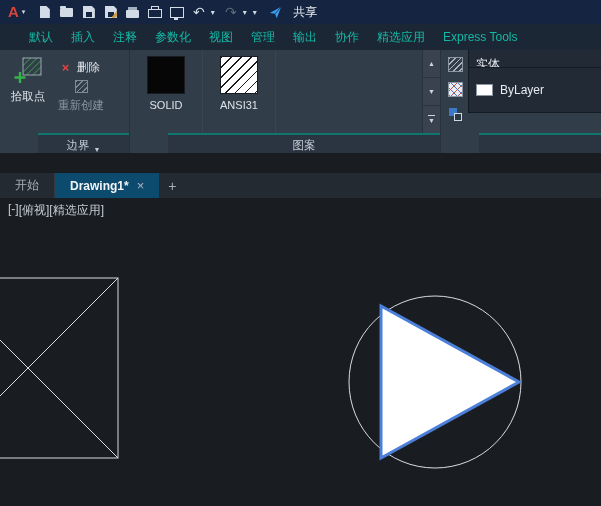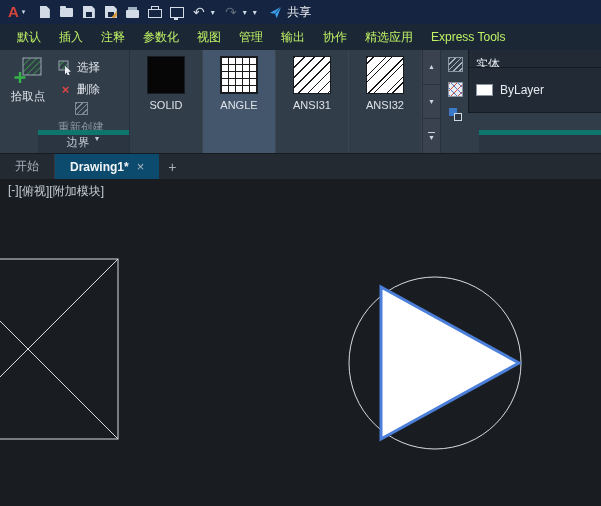--- a/index.html
+++ b/index.html
@@ -25,32 +25,32 @@
   .ic-open-folder .shape::before{content:"";position:absolute;top:-2px;left:0;width:6px;height:2px;background:#d3dce6;border-radius:1px 1px 0 0;}
   .ic-save .shape,.ic-save-as .shape{width:12px;height:12px;background:#d3dce6;clip-path:polygon(0 0,75% 0,100% 25%,100% 100%,0 100%);}
   .ic-save .shape::before,.ic-save-as .shape::before{content:"";position:absolute;left:3px;top:6px;width:6px;height:5px;background:#152440;}
   .ic-save-as .shape::after{content:"";position:absolute;right:0px;bottom:-1px;width:3px;height:8px;background:#d89b3c;transform:rotate(40deg);}
   .ic-print .shape{width:13px;height:8px;background:#d3dce6;border-radius:1px;margin-top:3px;}
   .ic-print .shape::before{content:"";position:absolute;top:-3px;left:2px;width:9px;height:3px;background:#9fb0c0;}
   .ic-plot .shape{width:12px;height:7px;border:1px solid #d3dce6;margin-top:3px;background:transparent;}
   .ic-plot .shape::before{content:"";position:absolute;top:-4px;left:2px;width:6px;height:2px;border:1px solid #d3dce6;}
   .ic-display-settings .shape{width:12px;height:9px;border:1px solid #d3dce6;}
   .ic-display-settings .shape::after{content:"";position:absolute;left:3px;bottom:-3px;width:4px;height:2px;background:#d3dce6;}
-  .share{display:flex;align-items:center;gap:5px;color:#e8ecf0;font-size:12px;margin-left:3px;}
-
-  
-  .ribbon-tabs{height:26px;background:#1c2735;display:flex;align-items:stretch;padding-left:8px;font-size:12px;color:#bef264;flex:none;overflow:hidden;white-space:nowrap;}
+  .share{display:flex;align-items:center;gap:11px;color:#e8ecf0;font-size:12px;margin-left:3px;}
+
+  
+  .ribbon-tabs{height:26px;background:#1c2735;display:flex;align-items:stretch;padding-left:20px;font-size:12px;color:#14b8a6;flex:none;overflow:hidden;white-space:nowrap;}
   .rtab{padding:0 9px;line-height:26px;flex:none;}
 
   
   .ribbon-body{height:103px;background:#323d4a;display:flex;flex:none;}
   .panel{display:flex;flex-direction:column;}
   .panel + .panel{border-left:1px solid #28313d;}
   .panel-content{flex:1;position:relative;overflow:hidden;}
-  .panel-footer{height:18px;background:#2b3541;border-top:5px solid #0f766e;display:flex;align-items:flex-start;justify-content:center;gap:4px;font-size:11.5px;color:#c3cbd4;flex:none;margin-left:38px;}
+  .panel-footer{height:18px;background:#2b3541;border-top:2px solid #0f766e;display:flex;align-items:flex-end;justify-content:center;gap:4px;font-size:11.5px;color:#c3cbd4;flex:none;margin-left:38px;}
   .pf-caret{font-size:7px;color:#c3cbd4;}
 
   
   .panel-boundary{width:129px;flex:none;}
   .pb-grid{display:flex;padding:3px 2px 0 5px;gap:5px;height:100%;box-sizing:border-box;}
   .big-btn{width:46px;display:flex;flex-direction:column;align-items:center;gap:4px;padding-top:3px;}
   .btn-label{font-size:11.5px;color:#dfe4e9;text-align:center;line-height:13px;}
   .small-col{display:flex;flex-direction:column;gap:2px;padding-top:4px;min-width:0;}
   .sbtn{display:flex;align-items:center;gap:4px;height:20px;font-size:11.5px;color:#dfe4e9;padding:0 2px;white-space:nowrap;}
   .sbtn.disabled{color:#8a95a1;flex-direction:column;}
@@ -81,21 +81,21 @@
   .picon{width:16px;display:flex;align-items:center;justify-content:center;flex:none;}
   .hatch-mini{width:13px;height:13px;border:1px solid #8b96a2;background:repeating-linear-gradient(135deg,#aab4be 0 1px,transparent 1px 4px);}
   .hatch-mini.colored{background:repeating-linear-gradient(135deg,#c85050 0 1px,transparent 1px 5px),repeating-linear-gradient(45deg,#5078c8 0 1px,transparent 1px 5px);background-color:#e8edf2;}
   .layer-mini{width:13px;height:13px;position:relative;}
   .layer-mini::before{content:"";position:absolute;left:0;top:0;width:8px;height:8px;background:#3c78c8;}
   .layer-mini::after{content:"";position:absolute;right:0;bottom:0;width:8px;height:8px;border:1px solid #d0d8e0;background:#2e3844;box-sizing:border-box;}
   .combo{flex:1;height:20px;background:#212a35;border:1px solid #141b23;border-right:none;color:#e8ecf0;font-size:12px;display:flex;align-items:center;padding:12px 7px;gap:7px;overflow:hidden;white-space:nowrap;}
   .colorswatch{width:15px;height:10px;background:#ffffff;border:1px solid #8a95a1;flex:none;}
 
   
-  .filetabs{height:25px;background:#232a32;display:flex;align-items:stretch;border-top:1px solid #171c22;flex:none;font-size:12px;}
+  .filetabs{height:25px;background:#232a32;display:flex;align-items:stretch;border-top:1px solid #171c22;flex:none;font-size:12px;margin-top:19px;}
   .ftab{padding:0 15px;display:flex;align-items:center;gap:8px;color:#a7b0ba;}
   .ftab.start{border-right:1px solid #323a43;}
   .ftab.active{background:#0c4a6e;color:#f2f5f7;font-weight:bold;}
   .ftab-close{color:#aeb6bf;font-weight:normal;font-size:13px;}
   .newtab{width:26px;display:flex;align-items:center;justify-content:center;color:#a7b0ba;font-size:14px;}
 
   
   .canvas{position:relative;flex:1;overflow:hidden;}
   .vplabel{position:absolute;top:4px;left:8px;font-size:12px;color:#c6ccd2;display:flex;z-index:2;}
   .vplabel span{padding:0;}
@@ -174,29 +174,20 @@
                 </pattern>
               </defs>
               <rect x="10" y="2" width="18" height="17" fill="url(#gh)" stroke="#9aa6b2"></rect>
               <path d="M7 16 v11 M1.5 21.5 h11" stroke="#35b24b" stroke-width="2.4" fill="none"></path>
             </svg>
             <div class="btn-label">拾取点</div>
           </div>
           <div class="small-col">
             <div class="sbtn">
               <span class="sicon">
-                <svg width="15" height="15" viewBox="0 0 15 15">
-                  <rect x="1" y="1" width="9" height="9" fill="url(#gh)" stroke="#9aa6b2"></rect>
-                  <path d="M7 6 l6 5.5 -2.6 .4 1.2 3 -1.7 .7 -1.2 -3 -1.7 1.9 Z" fill="#e8edf2"></path>
-                </svg>
-              </span>
-              <span>选择</span>
-            </div>
-            <div class="sbtn">
-              <span class="sicon">
                   <span class="delete-x">×</span>
                 </span>
               <span>删除</span>
             </div>
             <div class="sbtn disabled">
               <span class="sicon">
                   <span class="recreate-box"></span>
                 </span>
               <span>重新创建</span>
             </div>
@@ -210,42 +201,37 @@
     </div>
 
     <div class="panel panel-pattern">
       <div class="panel-content">
         <div class="pp-wrap">
           <div class="cells">
               <div class="cell">
                 <div class="swatch sw-solid"></div>
                 <div class="cell-label">SOLID</div>
               </div>
-              <div class="cell selected">
-                <div class="swatch sw-grid"></div>
-                <div class="cell-label">ANGLE</div>
-              </div>
               <div class="cell">
                 <div class="swatch sw-diag"></div>
                 <div class="cell-label">ANSI31</div>
-              </div>
-              <div class="cell">
-                <div class="swatch sw-diag2"></div>
-                <div class="cell-label">ANSI32</div>
               </div>
             </div>
           <div class="scrollcol">
             <div class="scbtn">▲</div>
             <div class="scbtn">▼</div>
             <div class="scbtn">
                 <span class="gallery-inner">▼</span>
               </div>
           </div>
         </div>
       </div>
+      <div class="panel-footer">
+        <span>图案</span>
+      </div>
     </div>
 
     <div class="panel panel-props">
       <div class="panel-content">
         <div class="prow">
           <span class="picon">
               <span class="hatch-mini"></span>
             </span>
           <div class="combo">
             <span>实体</span>
@@ -278,21 +264,21 @@
       <span>Drawing1*</span>
       <span class="ftab-close">×</span>
     </div>
     <div class="newtab">+</div>
   </div>
 
   <div class="canvas" style="background: rgb(25, 29, 33);">
     <div class="vplabel">
       <span>[-]</span>
       <span>[俯视]</span>
-      <span>[附加模块]</span>
+      <span>[精选应用]</span>
     </div>
     <svg id="draw" width="601" height="328" viewBox="0 0 601 328">
       <rect id="sq-rect" fill="none" x="-62" y="80" width="180" height="180" stroke="#d9dde1" stroke-width="1"></rect>
       <line id="sq-d1" x1="-62" y1="80" x2="118" y2="260" stroke="#d9dde1" stroke-width="1"></line>
       <line id="sq-d2" x1="118" y1="80" x2="-62" y2="260" stroke="#d9dde1" stroke-width="1"></line>
       <circle id="circ" fill="none" cx="435" cy="184" r="86" stroke="#d9dde1" stroke-width="1"></circle>
       <polygon id="tri" points="381,108 381,260 519,184" fill="#ffffff" stroke="#4b7fd9" stroke-width="3"></polygon>
     </svg>
   </div>
 

